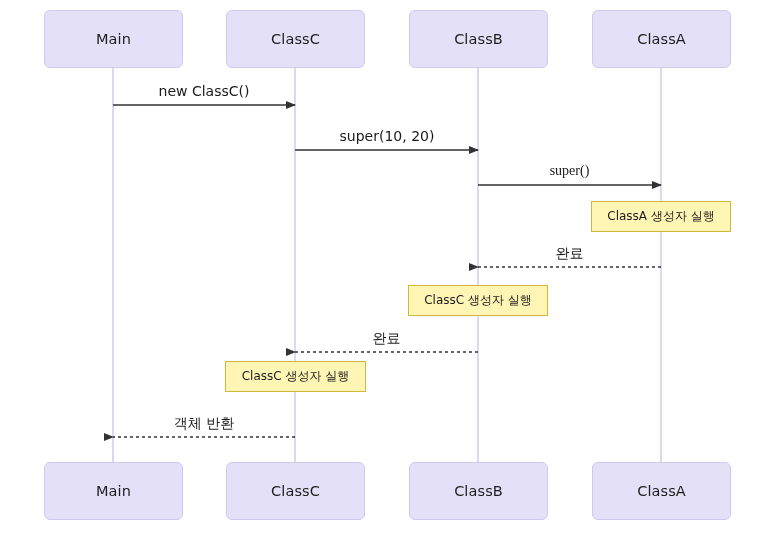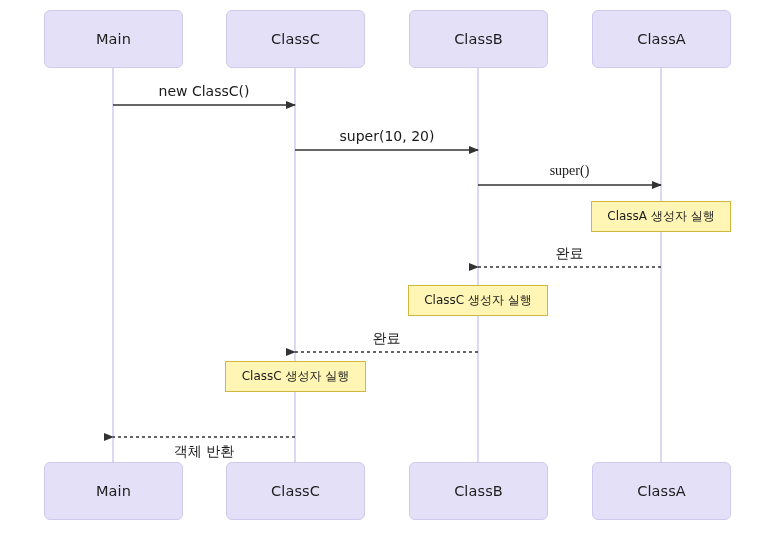--- a/index.html
+++ b/index.html
@@ -129,16 +129,16 @@
       <div class="note-box" style="left: 225px; top: 361px; width: 141px; height: 31px;">
         <span>ClassC 생성자 실행</span>
       </div>
     </div>
   <div id="labels-layer">
       <div class="msg-label" style="left: 204px; top: 83px;">new ClassC()</div>
       <div class="msg-label" style="left: 387px; top: 128px;">super(10, 20)</div>
       <div class="msg-label" style="left: 569.5px; top: 163px; font-family: Liberation Serif, serif;">super()</div>
       <div class="msg-label" style="left: 569.5px; top: 245px;">완료</div>
       <div class="msg-label" style="left: 386.5px; top: 330px;">완료</div>
-      <div class="msg-label" style="left: 204px; top: 415px; margin-top: 28px;">객체 반환</div>
+      <div class="msg-label" style="left: 204px; top: 415px;">객체 반환</div>
     </div>
 
 </div>
 
 </body></html>

